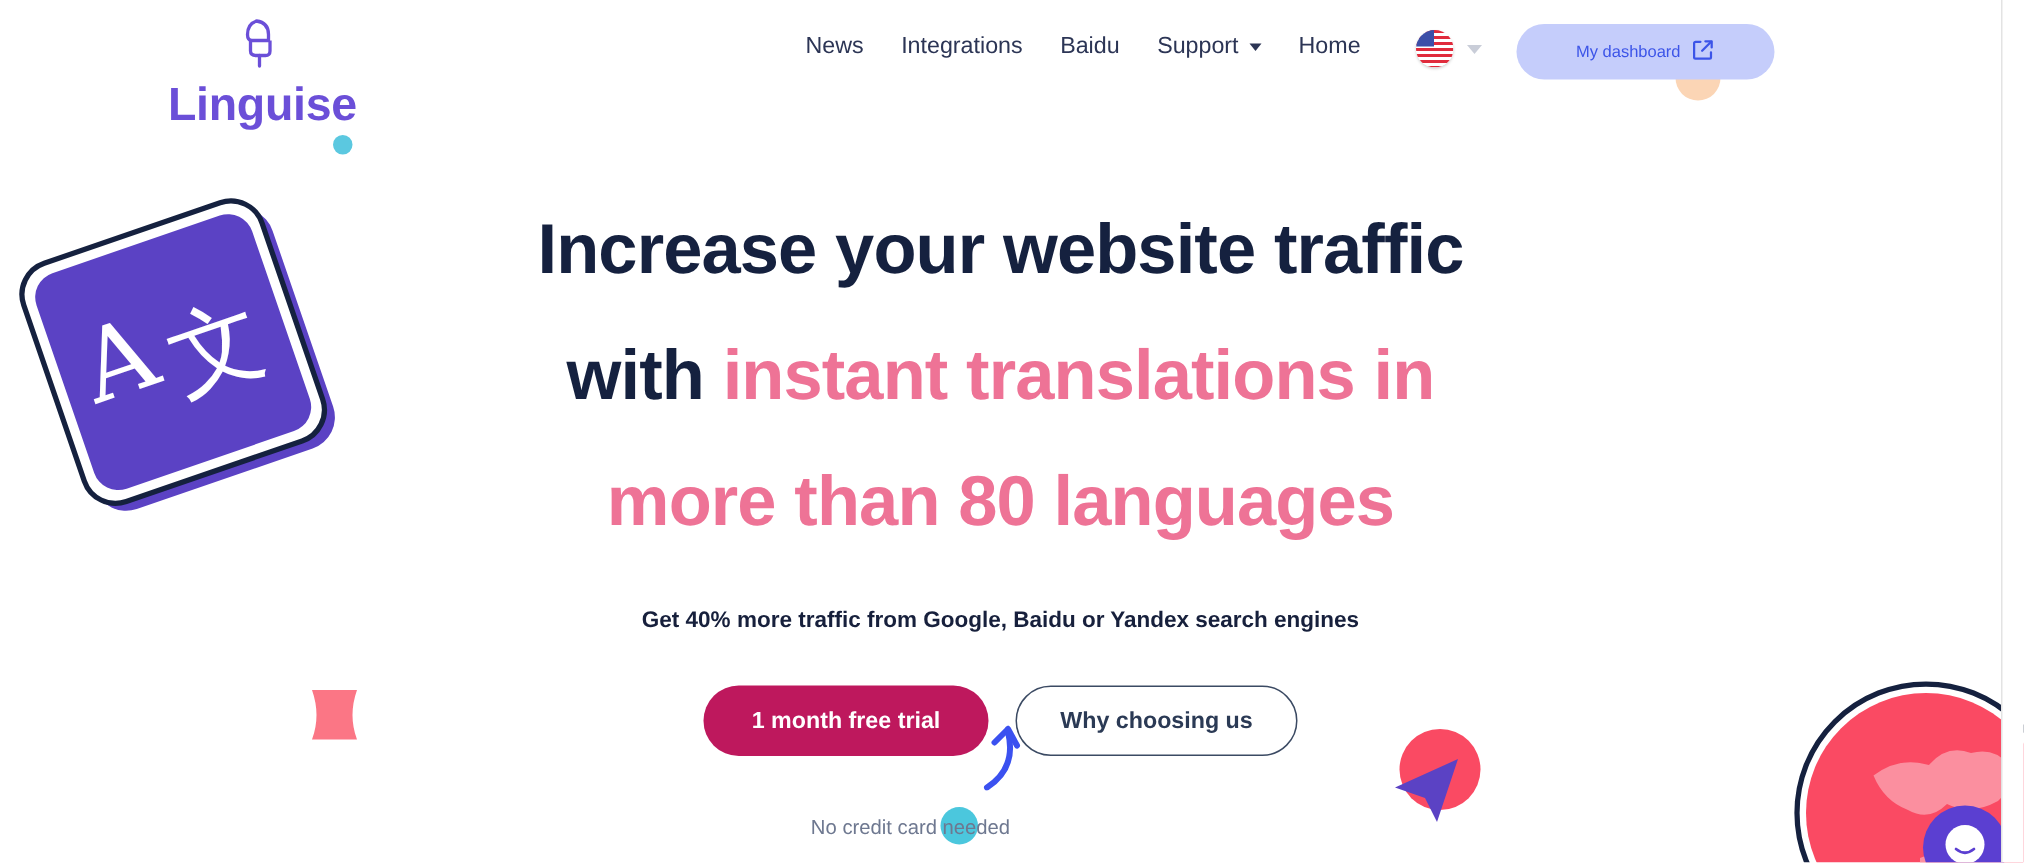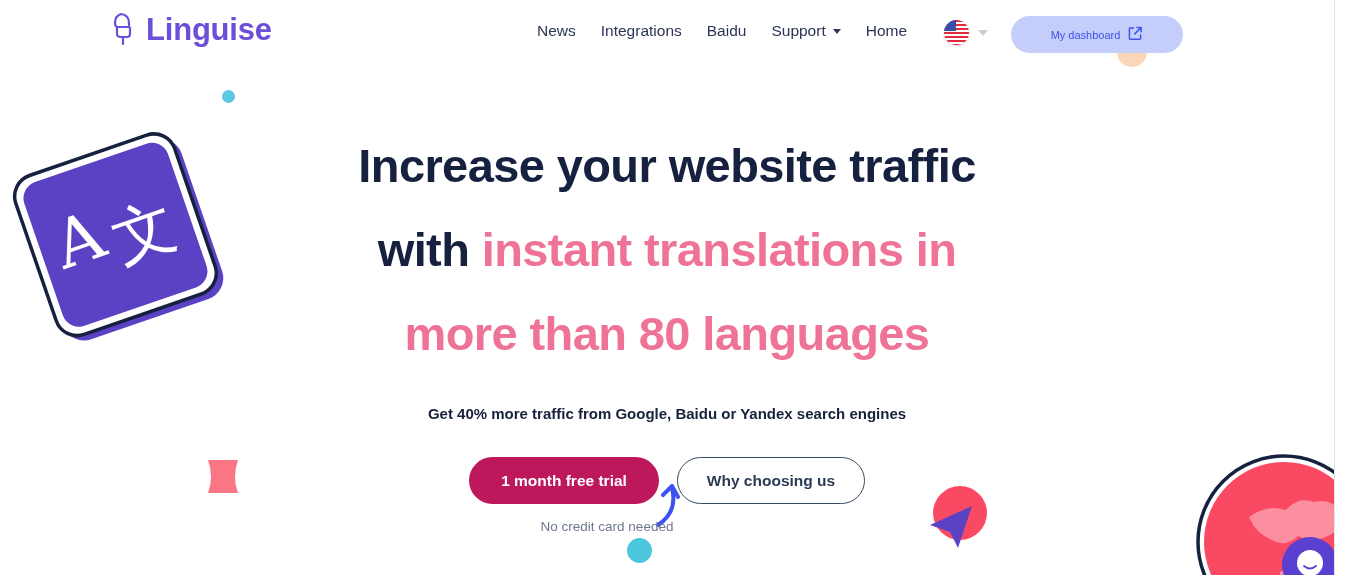--- a/index.html
+++ b/index.html
@@ -20,20 +20,21 @@
   #header {
     position:absolute; top:0; left:0;
     width:1334px; height:68px;
     display:flex; align-items:center;
     z-index:40;
   }
   #logo {
     position:absolute; left:112px; top:12px;
     display:flex; align-items:center; gap:8px;
     text-decoration:none;
+    flex-direction:column;
   }
   #logo .mark { width:26px; height:34px; display:block; }
   #logo .word {
     font-size:31px; font-weight:700; color:#6b4fd8;
     letter-spacing:-0.2px; line-height:1;
     font-family:"Liberation Sans", sans-serif;
   }
 
   #nav {
     position:absolute; left:537px; top:22px;
@@ -132,21 +133,21 @@
     cursor:pointer;
   }
   #why-btn {
     width:188px; height:47px;
     background:#ffffff; border:1px solid #3b4a63; border-radius:24px;
     color:#2b3a55; font-size:15.5px; font-weight:700;
     font-family:"Liberation Sans", sans-serif;
     cursor:pointer;
   }
   #nocard {
-    margin-top:15px; margin-right:120px;
+    margin-top:40px; margin-right:120px;
     font-size:13.5px; color:#6e7890;
   }
 
   
   #chat-widget {
     position:absolute; left:1282px; top:537px;
     width:56px; height:56px; border-radius:50%;
     background:#5b3fd1; z-index:60; cursor:pointer;
     display:flex; align-items:center; justify-content:center;
   }

